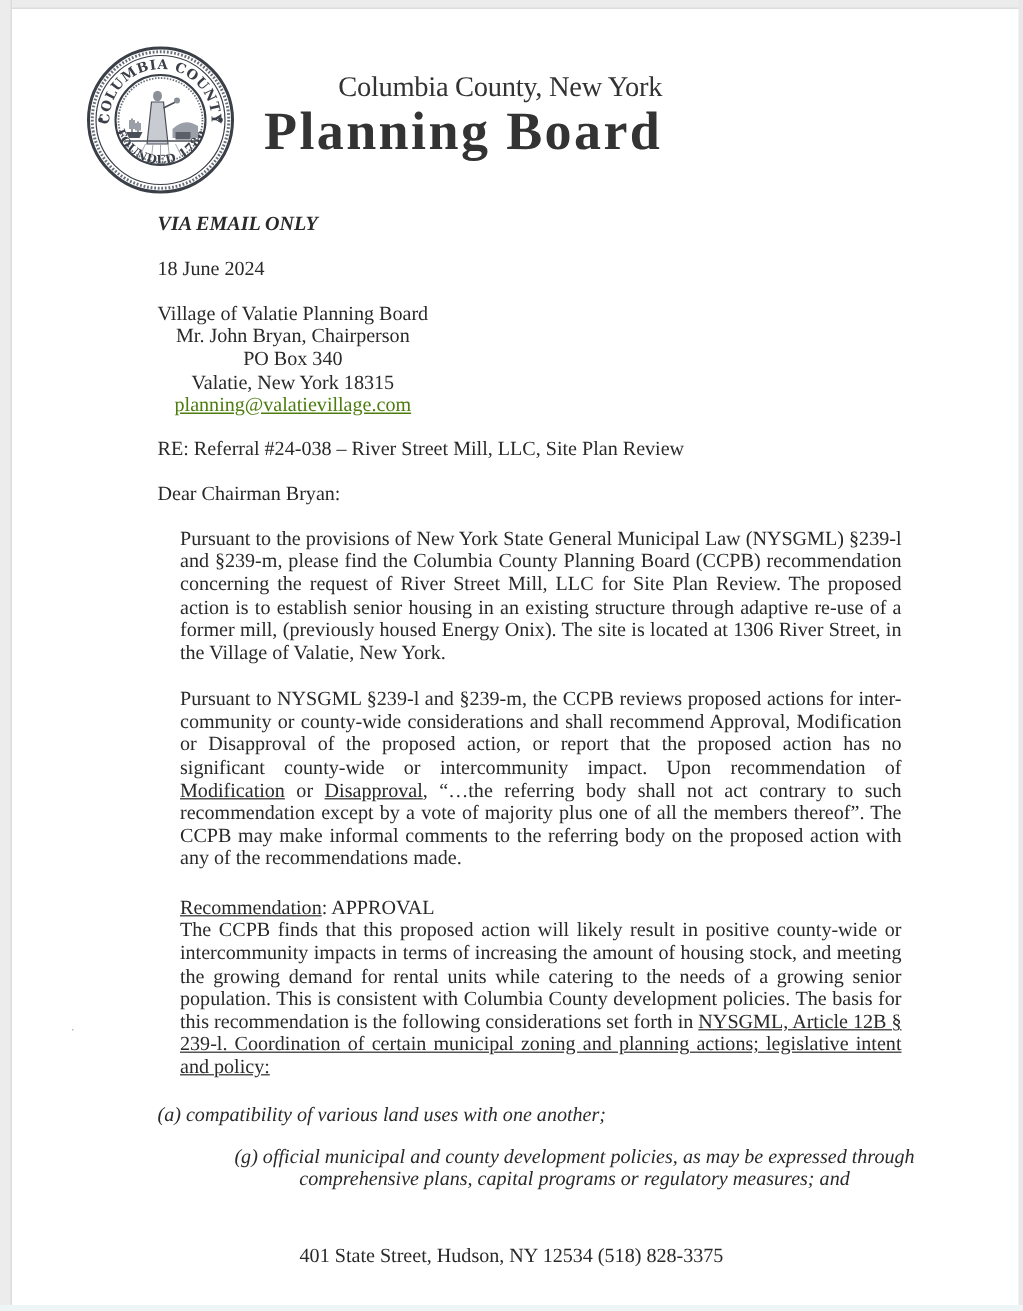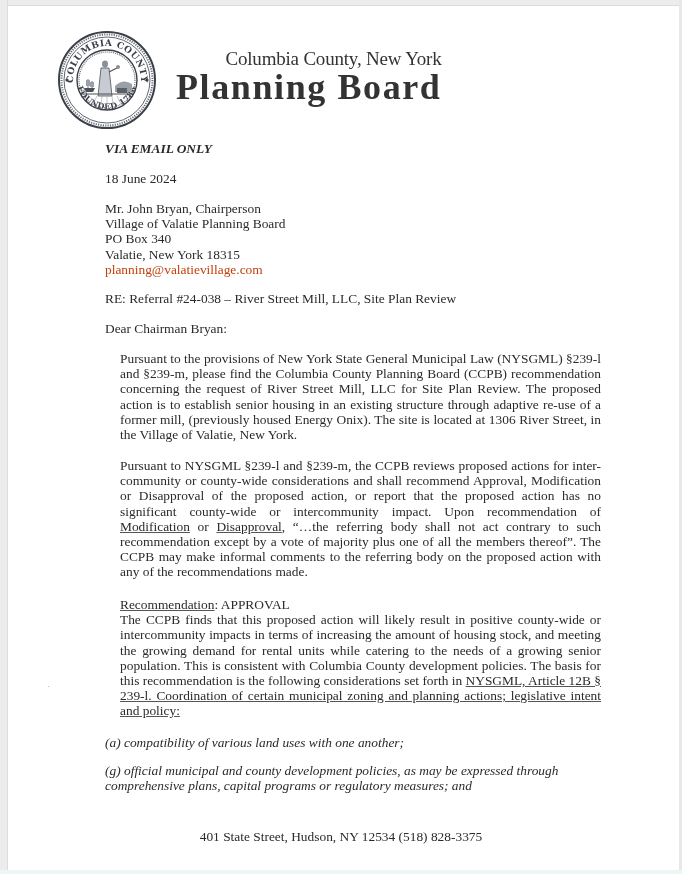--- a/index.html
+++ b/index.html
@@ -10,36 +10,36 @@
   .page-edge-left { position: absolute; left: 0; top: 0; width: 7px; height: 874px; background: #ececec; border-right: 1px solid #dcdcdc; }
   .page-edge-top { position: absolute; left: 0; top: 0; width: 682px; height: 5px; background: #ececec; border-bottom: 1px solid #dcdcdc; }
   .page-edge-right { position: absolute; right: 0; top: 0; width: 3px; height: 874px; background: #e8e8e8; }
   .page-edge-bottom { position: absolute; left: 0; bottom: 0; width: 682px; height: 4px; background: #eef5f6; }
 
   .seal { position: absolute; left: 57px; top: 30px; width: 100px; height: 100px; }
   .letterhead { position: absolute; left: 176px; top: 48px; text-align: right; }
   .lh-county { font-size: 19px; color: #333; line-height: 22px; letter-spacing: -0.2px; }
   .lh-board { font-size: 36px; font-weight: bold; color: #333; line-height: 32px; letter-spacing: 1.6px; margin-top: 1px; }
 
-  .txt { position: absolute; left: 105px; font-size: 13.4px; line-height: 15.2px; color: #2a2a2a; }
+  .txt { position: absolute; left: 105px; font-size: 13.4px; line-height: 15.2px; color: #2a2a2a; text-align: center; }
   .via { top: 141px; font-style: italic; font-weight: bold; }
   .date { top: 171px; }
   .addr { top: 201px; }
   .addr div { height: 15.2px; }
-  .email { color: #c2410c; }
+  .email { color: #4d7c0f; text-decoration: underline; }
   .re { top: 291px; }
   .greeting { top: 321px; }
   .para { width: 481px; text-align: justify; margin-left: 15px; }
   .p1 { top: 351px; }
   .p2 { top: 458px; }
   .p3 { top: 597px; }
   .u { text-decoration: underline; text-decoration-color: #555; }
   .item { font-style: italic; }
   .ia { top: 735px; }
-  .ig { top: 763px; width: 470px; }
+  .ig { top: 763px; width: 470px; margin-left: 43px; }
   .footer { position: absolute; left: 0; width: 682px; top: 829px; text-align: center; font-size: 13.4px; color: #2a2a2a; }
   .dot { position: absolute; left: 48px; top: 686px; width: 1px; height: 1px; background: #bbb; }
 </style>
 </head>
 <body>
 
 <div class="page-edge-top"></div>
 <div class="page-edge-left"></div>
 <div class="page-edge-right"></div>
 <div class="page-edge-bottom"></div>
@@ -80,22 +80,22 @@
 
 <div class="letterhead">
   <div class="lh-county">Columbia County, New York</div>
   <div class="lh-board">Planning Board</div>
 </div>
 
 <div class="txt via">VIA EMAIL ONLY</div>
 <div class="txt date">18 June 2024</div>
 
 <div class="txt addr">
+  <div>Village of Valatie Planning Board</div>
   <div>Mr. John Bryan, Chairperson</div>
-  <div>Village of Valatie Planning Board</div>
   <div>PO Box 340</div>
   <div>Valatie, New York 18315</div>
   <div><a class="email">planning@valatievillage.com</a></div>
 </div>
 
 <div class="txt re">RE:  Referral #24-038 – River Street Mill, LLC, Site Plan Review</div>
 <div class="txt greeting">Dear Chairman Bryan:</div>
 
 <div class="txt para p1">Pursuant to the provisions of New York State General Municipal Law (NYSGML) §239-l and §239-m, please find the Columbia County Planning Board (CCPB) recommendation concerning the request of River Street Mill, LLC for Site Plan Review.  The proposed action is to establish senior housing in an existing structure through adaptive re-use of a former mill, (previously housed Energy Onix). The site is located at 1306 River Street, in the Village of Valatie, New York.</div>
 

